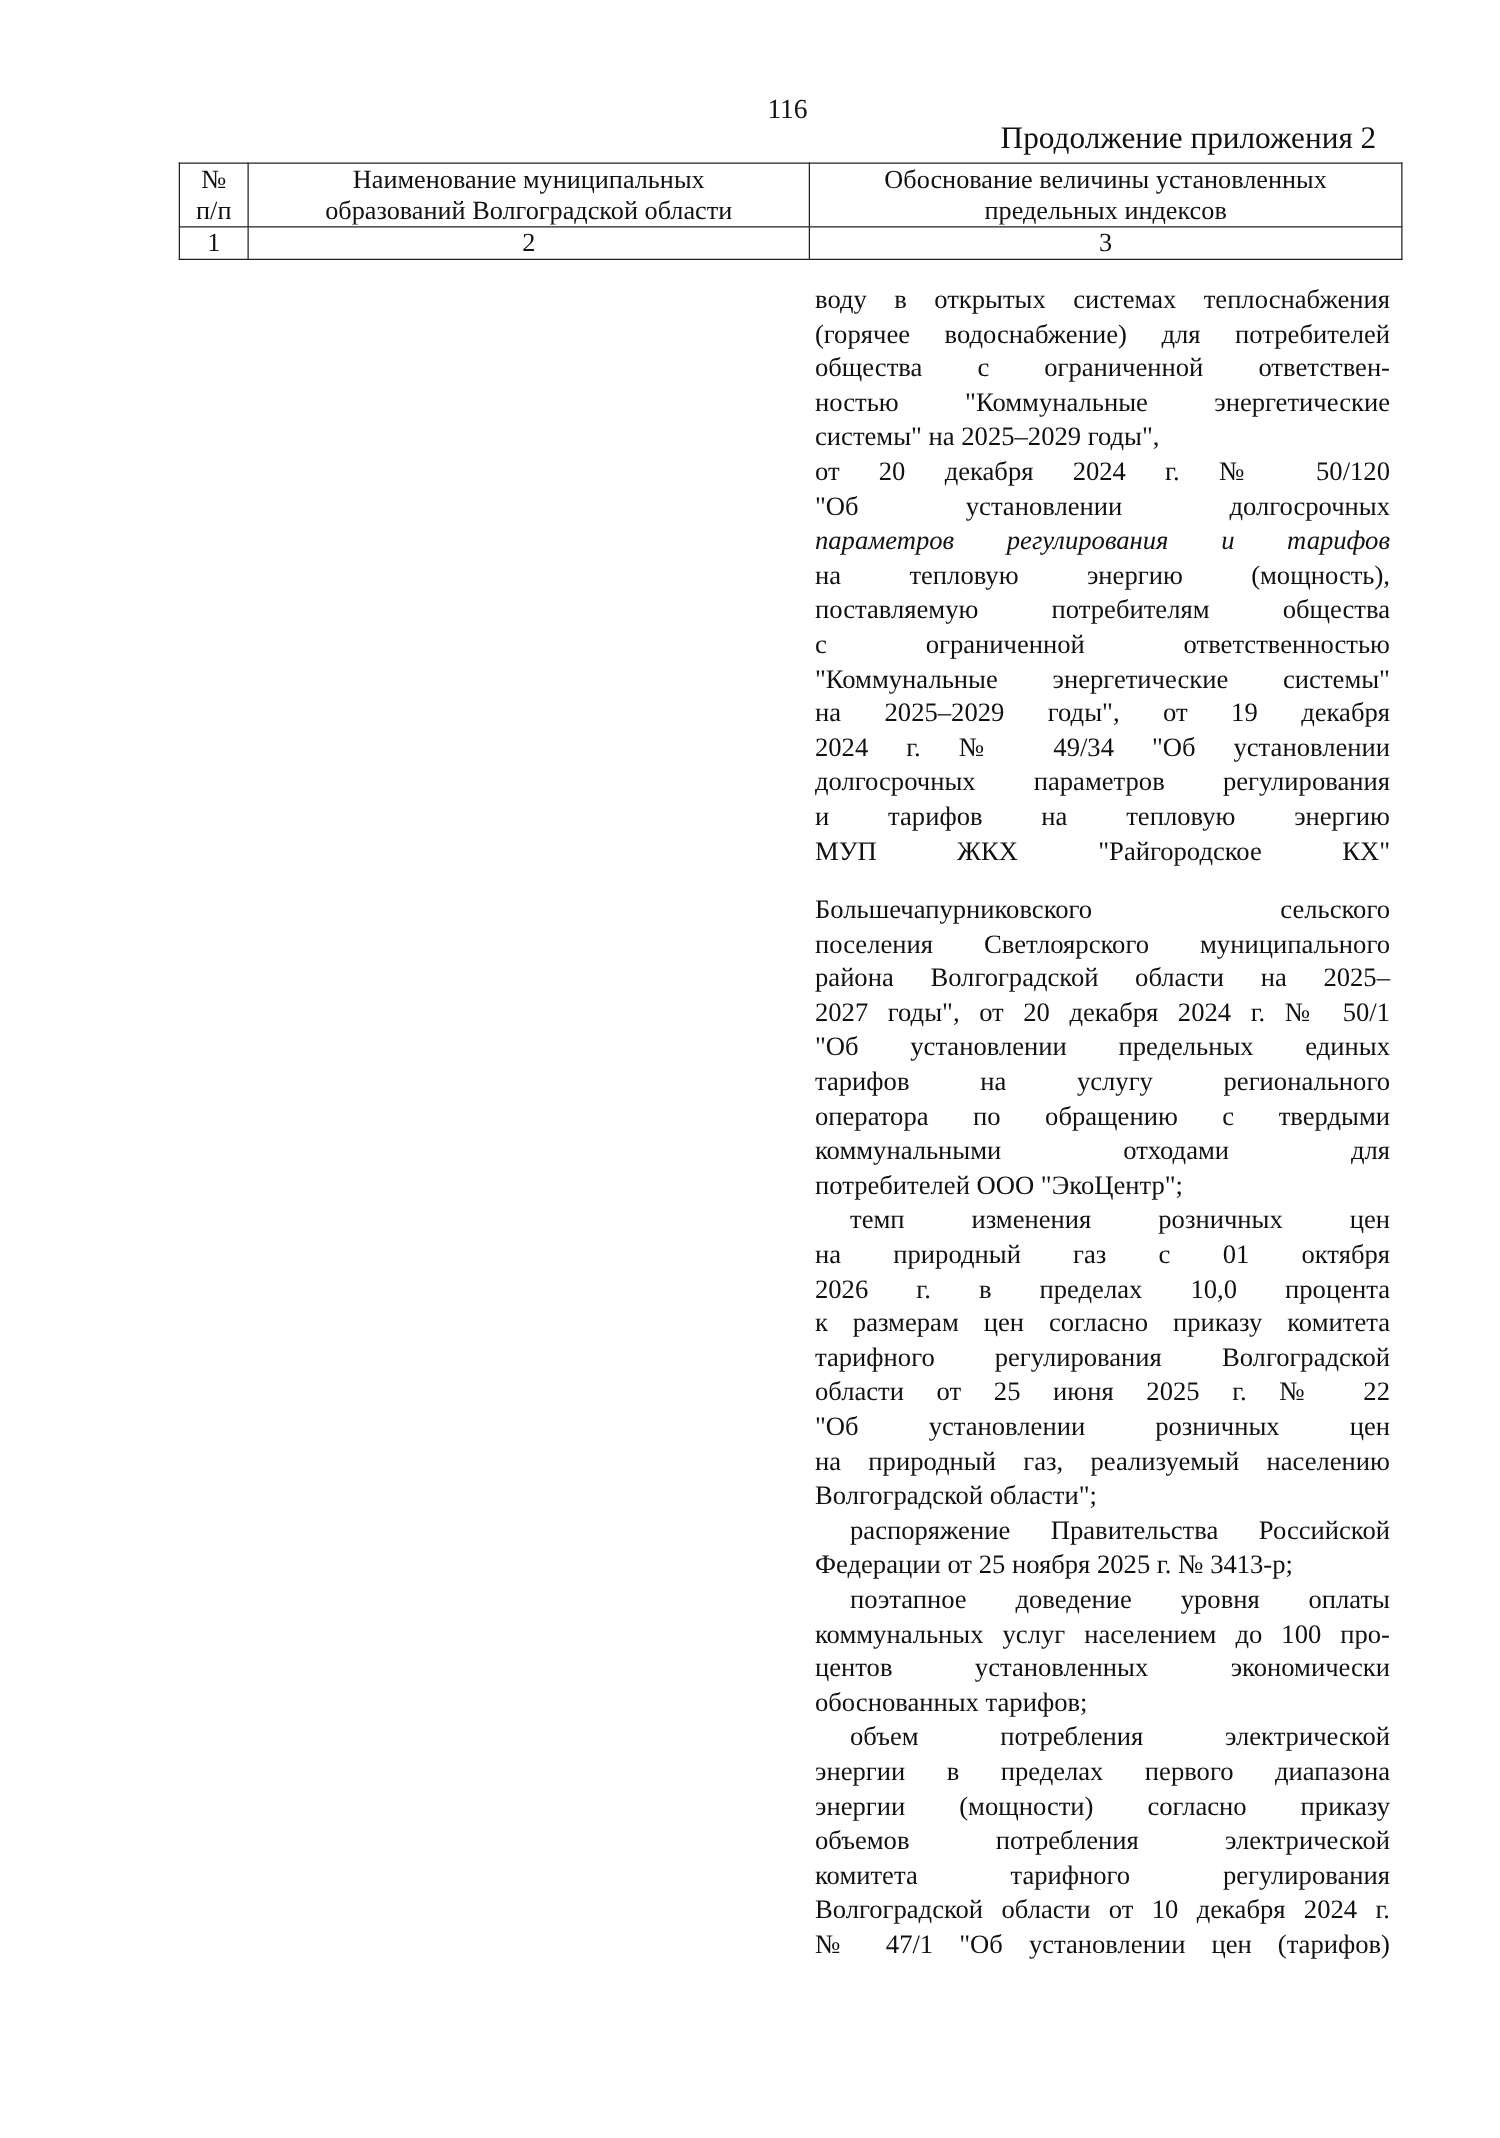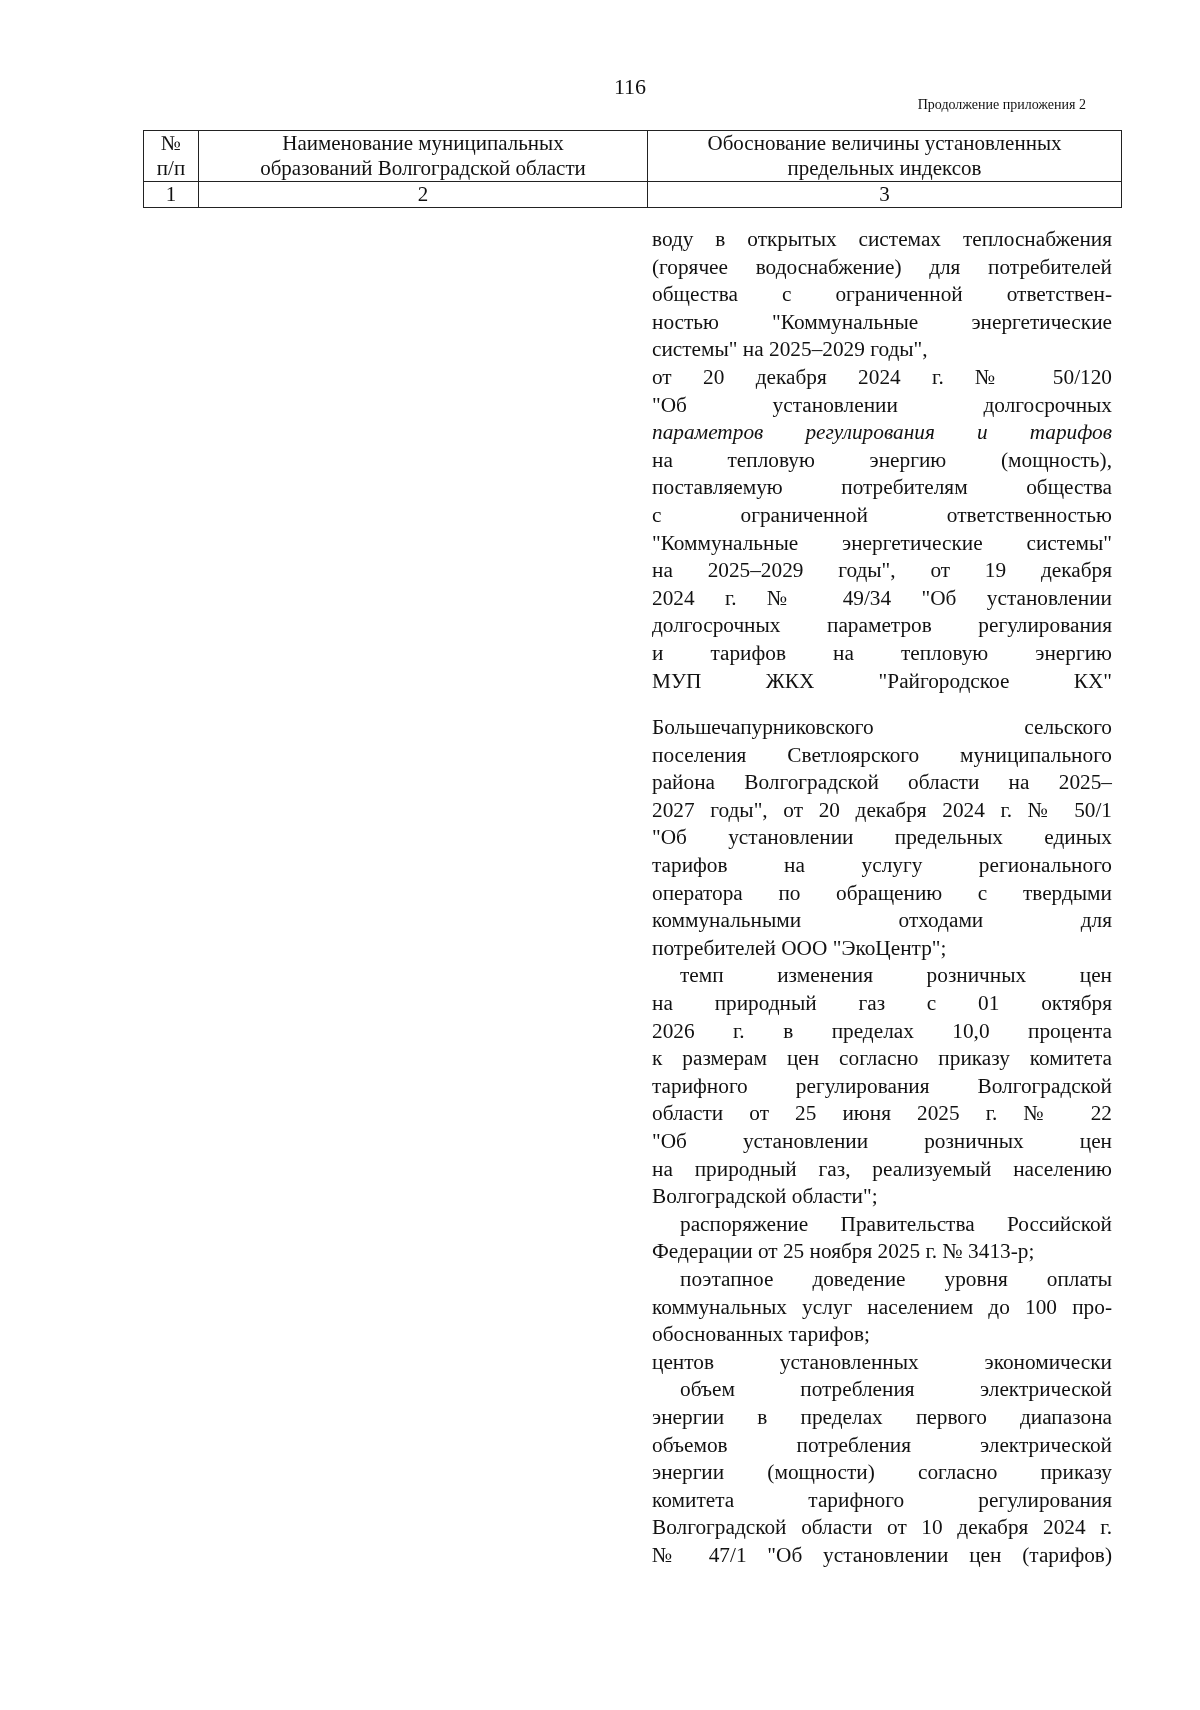--- a/index.html
+++ b/index.html
@@ -1,19 +1,19 @@
 <!DOCTYPE html>
 <html><head>
 <meta charset="utf-8">
 <style>
   html, body { margin:0; padding:0; background:#ffffff; }
   body { width:1200px; height:1710px; position:relative; overflow:hidden;
          font-family:"Liberation Serif", "DejaVu Serif", serif; color:#111; }
   .page-num { position:absolute; top:74px; left:0; width:1260px; text-align:center; font-size:22px; }
-  .cont { position:absolute; top:97px; right:114px; font-size:14px; }
+  .cont { position:absolute; top:97px; right:99px; font-size:25px; }
   table.hdr { position:absolute; top:130px; left:143px; width:979px; border-collapse:collapse; font-size:21px; }
   table.hdr td { border:1px solid #222; text-align:center; line-height:25px; padding:0 2px; }
   table.hdr tr.top td { border-top:1.5px solid #222; }
   table.hdr td.c1 { width:50px; }
   table.hdr td.c2 { width:444px; }
   .body-col { position:absolute; top:226px; left:652px; width:460px; font-size:21.3px; line-height:27.6px; }
   .ln { text-align:justify; text-align-last:justify; white-space:nowrap; height:27.6px; overflow:visible; }
   .ln.left { text-align-last:left; }
   .ln.ind { padding-left:28px; }
 </style>
@@ -80,22 +80,22 @@
     <div class="ln" style="white-space: normal;">к размерам цен согласно приказу комитета</div>
     <div class="ln" style="white-space: normal;">тарифного регулирования Волгоградской</div>
     <div class="ln" style="white-space: normal;">области от 25 июня 2025 г. № 22</div>
     <div class="ln" style="white-space: normal;">"Об установлении розничных цен</div>
     <div class="ln" style="white-space: normal;">на природный газ, реализуемый населению</div>
     <div class="ln left" style="white-space: nowrap;">Волгоградской области";</div>
     <div class="ln ind" style="white-space: normal;">распоряжение Правительства Российской</div>
     <div class="ln left" style="white-space: nowrap;">Федерации от 25 ноября 2025 г. № 3413-р;</div>
     <div class="ln ind" style="white-space: normal;">поэтапное доведение уровня оплаты</div>
     <div class="ln" style="white-space: normal;">коммунальных услуг населением до 100 про-</div>
+    <div class="ln" style="white-space: normal;">центов установленных экономически</div>
     <div class="ln left" style="white-space: nowrap;">обоснованных тарифов;</div>
-    <div class="ln" style="white-space: normal;">центов установленных экономически</div>
     <div class="ln ind" style="white-space: normal;">объем потребления электрической</div>
     <div class="ln" style="white-space: normal;">энергии в пределах первого диапазона</div>
+    <div class="ln" style="white-space: normal;">энергии (мощности) согласно приказу</div>
     <div class="ln" style="white-space: normal;">объемов потребления электрической</div>
-    <div class="ln" style="white-space: normal;">энергии (мощности) согласно приказу</div>
     <div class="ln" style="white-space: normal;">комитета тарифного регулирования</div>
     <div class="ln" style="white-space: normal;">Волгоградской области от 10 декабря 2024 г.</div>
     <div class="ln" style="white-space: normal;">№ 47/1 "Об установлении цен (тарифов)</div>
   </div>
 
 </body></html>

